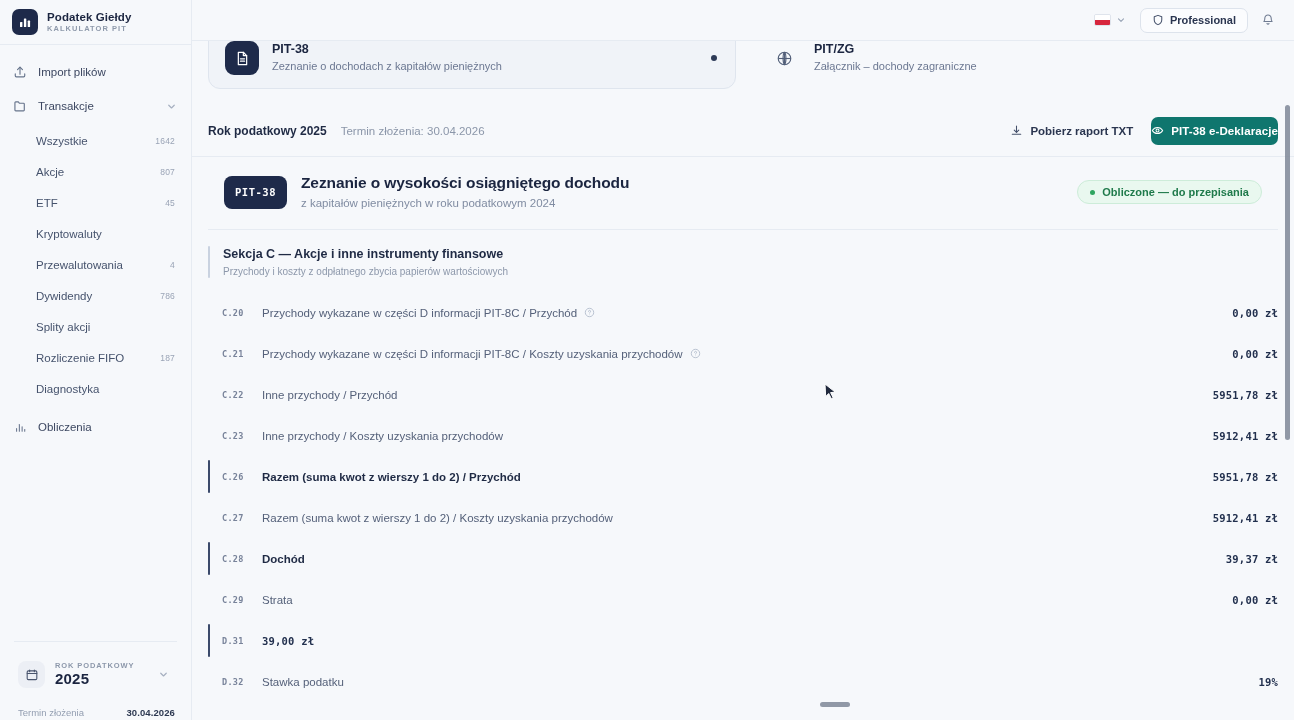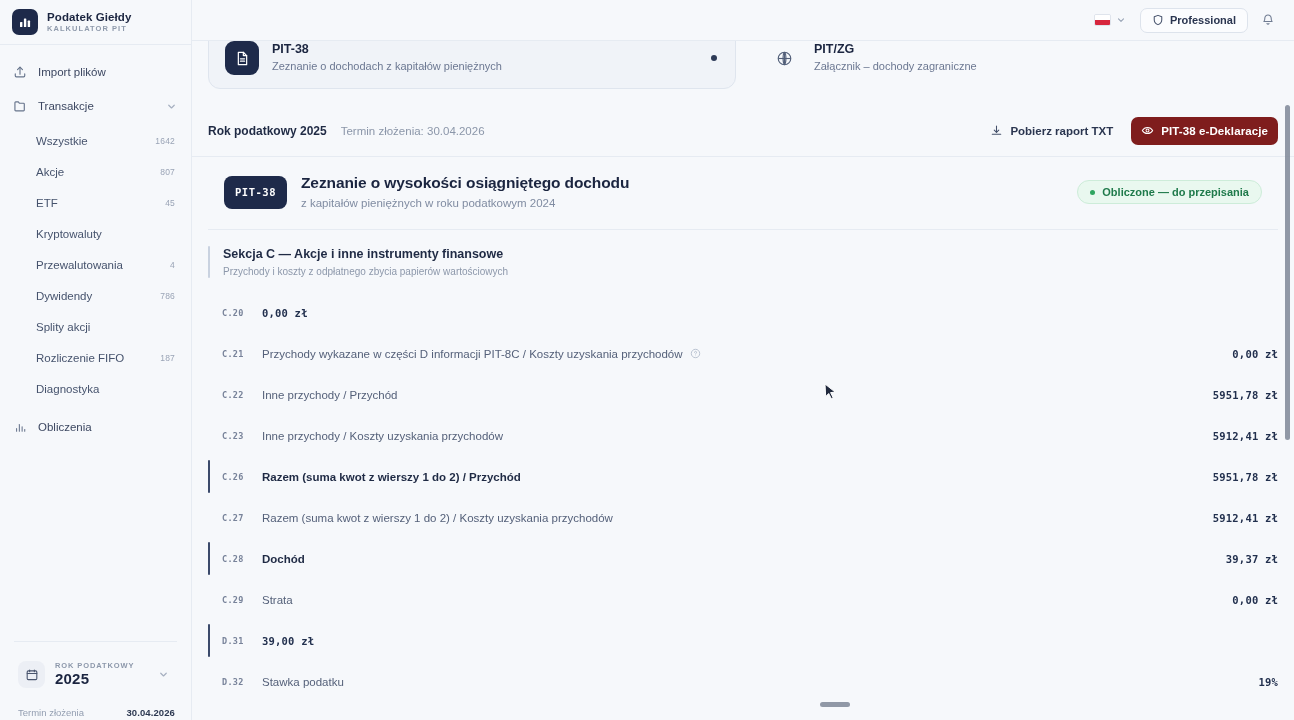--- a/index.html
+++ b/index.html
@@ -136,21 +136,21 @@
     border-bottom: 1px solid #e6ebf2; margin-left: 0; margin-right: 0;
   }
   .tb-l1 { font-size: 12px; font-weight: 700; color: #1f2a44; }
   .tb-l2 { font-size: 11.5px; color: #8b96a9; }
   .tb-spacer { flex: 1; }
   .ghost-btn { display: flex; align-items: center; gap: 7px; cursor: pointer; padding: 5px 4px; }
   .ghost-btn .t { font-size: 11.5px; color: #2b3650; font-weight: 600; }
   .ghost-btn .ic { color: #45516b; display:flex; }
   .dark-btn {
     display: flex; align-items: center; gap: 7px; cursor: pointer;
-    background: #7f1d1d; color: #fff; border-radius: 7px; height: 28px; padding: 0 10px;
+    background: #0f766e; color: #fff; border-radius: 7px; height: 28px; padding: 0 0;
   }
   .dark-btn .t { font-size: 11.5px; font-weight: 700; letter-spacing: .1px; }
   .dark-btn .ic { display:flex; }
 
   
   .title-card {
     margin: 0 16px; padding: 16px 16px 18px 16px;
     display: flex; align-items: center; gap: 14px;
     border-bottom: 1px solid #e6ebf2;
   }
@@ -463,20 +463,30 @@
           <span class="sec-h" style="display:block">Sekcja C — Akcje i inne instrumenty finansowe</span>
           <span class="sec-s" style="display:block">Przychody i koszty z odpłatnego zbycia papierów wartościowych</span>
         </span>
       </div>
 
       <div class="rows">
 
         <div class="row">
           <span class="accent"></span>
           <span class="code">C.20</span>
+          <span class="lbl">
+            <span>Przychody wykazane w części D informacji PIT-8C / Przychód</span>
+            <span class="help">
+              <svg width="11" height="11" viewBox="0 0 12 12" fill="none" stroke="currentColor" stroke-width="1">
+                  <circle cx="6" cy="6" r="4.6"></circle>
+                  <path d="M4.9 4.8a1.15 1.15 0 1 1 1.5 1.1c-.3.15-.4.35-.4.65" stroke-linecap="round"></path>
+                  <circle cx="6" cy="8.5" r=".45" fill="currentColor" stroke="none"></circle>
+                </svg>
+            </span>
+          </span>
           <span class="val">0,00 zł</span>
         </div>
 
         <div class="row">
           <span class="accent"></span>
           <span class="code">C.21</span>
           <span class="lbl">
             <span>Przychody wykazane w części D informacji PIT-8C / Koszty uzyskania przychodów</span>
             <span class="help">
               <svg width="11" height="11" viewBox="0 0 12 12" fill="none" stroke="currentColor" stroke-width="1">

